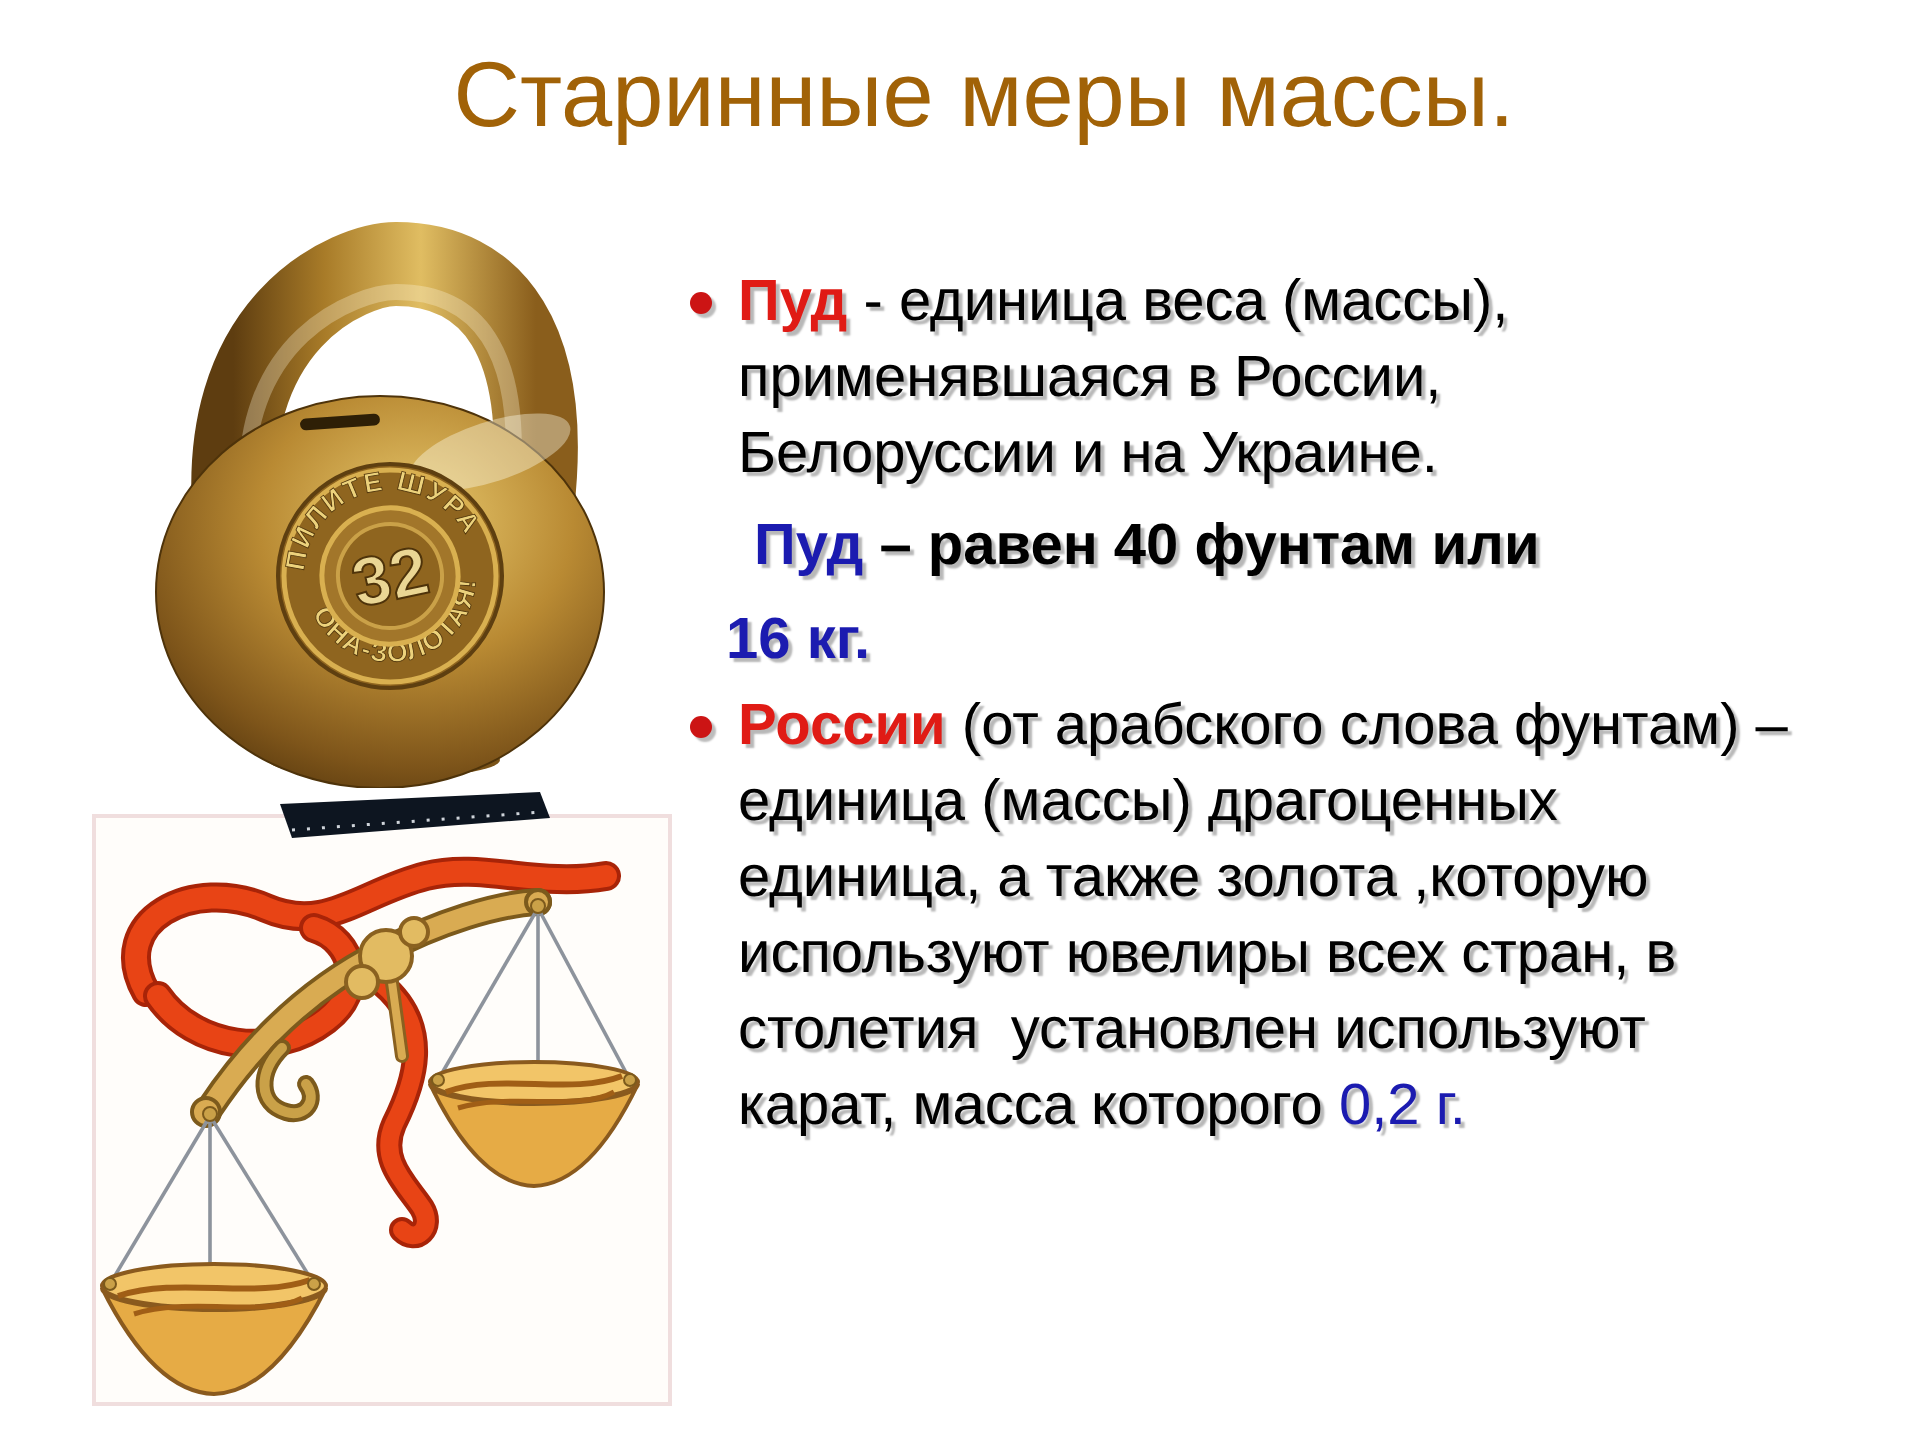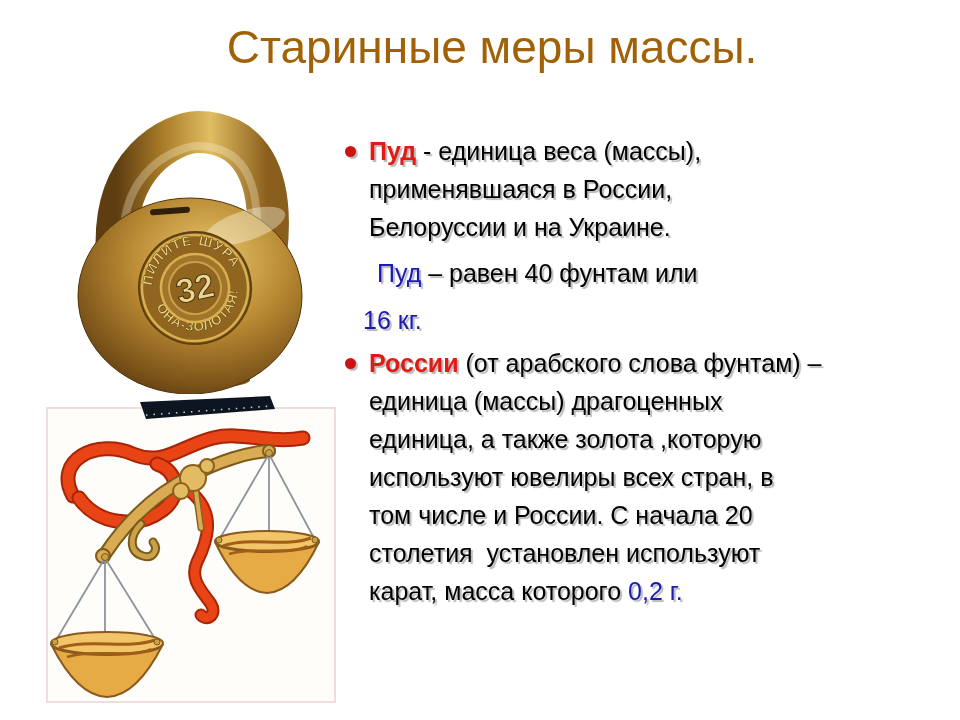--- a/index.html
+++ b/index.html
@@ -4,27 +4,27 @@
 <style>
   html,body{margin:0;padding:0;background:#ffffff;}
   .slide{position:relative;width:960px;height:720px;background:#ffffff;overflow:hidden;
          font-family:"Liberation Sans",sans-serif;}
   .title{position:absolute;top:20px;left:12px;width:100%;margin:0;text-align:center;
          font-size:46px;font-weight:400;color:#a16207;letter-spacing:0px;}
   .img-box{position:absolute;}
   .kettlebell-box{left:40px;top:106px;width:296px;height:288px;}
   .scales-box{left:45px;top:396px;width:292px;height:308px;}
   .text-col{position:absolute;left:345px;top:132px;width:600px;color:#000;
-            font-size:25px;text-shadow:2px 2px 1px #b8b8b8;}
+            font-size:29px;text-shadow:2px 2px 1px #b8b8b8;}
   .bi{display:flex;margin:0;}
   .bullet{flex:0 0 auto;width:11px;height:11px;border-radius:50%;background:#cc1414;
           margin:14px 13px 0 0;box-shadow:2px 2px 1px #bcbcbc;}
   .lines{flex:1;min-width:0;}
   .ln{line-height:38px;white-space:pre-wrap;}
-  .cont{margin:4px 0 0 18px;}
+  .cont{margin:4px 0 0 18px;font-weight:bold;}
   .cont .ln{line-height:47px;}
   .term{color:#e01b15;font-weight:bold;}
   .blue{color:#1b1bb0;}
   .ind{padding-left:14px;}
   svg{display:block;}
 </style>
 </head>
 <body>
 
 <div class="slide">
@@ -152,20 +152,19 @@
       <div class="ln blue">16 кг.</div>
     </div>
 
     <div class="bi">
       <span class="bullet"></span>
       <div class="lines">
         <div class="ln"><span class="term">России</span><span> (от арабского слова фунтам) –</span></div>
         <div class="ln">единица (массы) драгоценных</div>
         <div class="ln">единица, а также золота ,которую</div>
         <div class="ln">используют ювелиры всех стран, в</div>
-        <div class="ln">том числе и России. С начала 20</div>
         <div class="ln">столетия  установлен используют</div>
         <div class="ln"><span>карат, масса которого </span><span class="blue">0,2 г.</span></div>
       </div>
     </div>
 
   </div>
 </div>
 
 </body></html>

